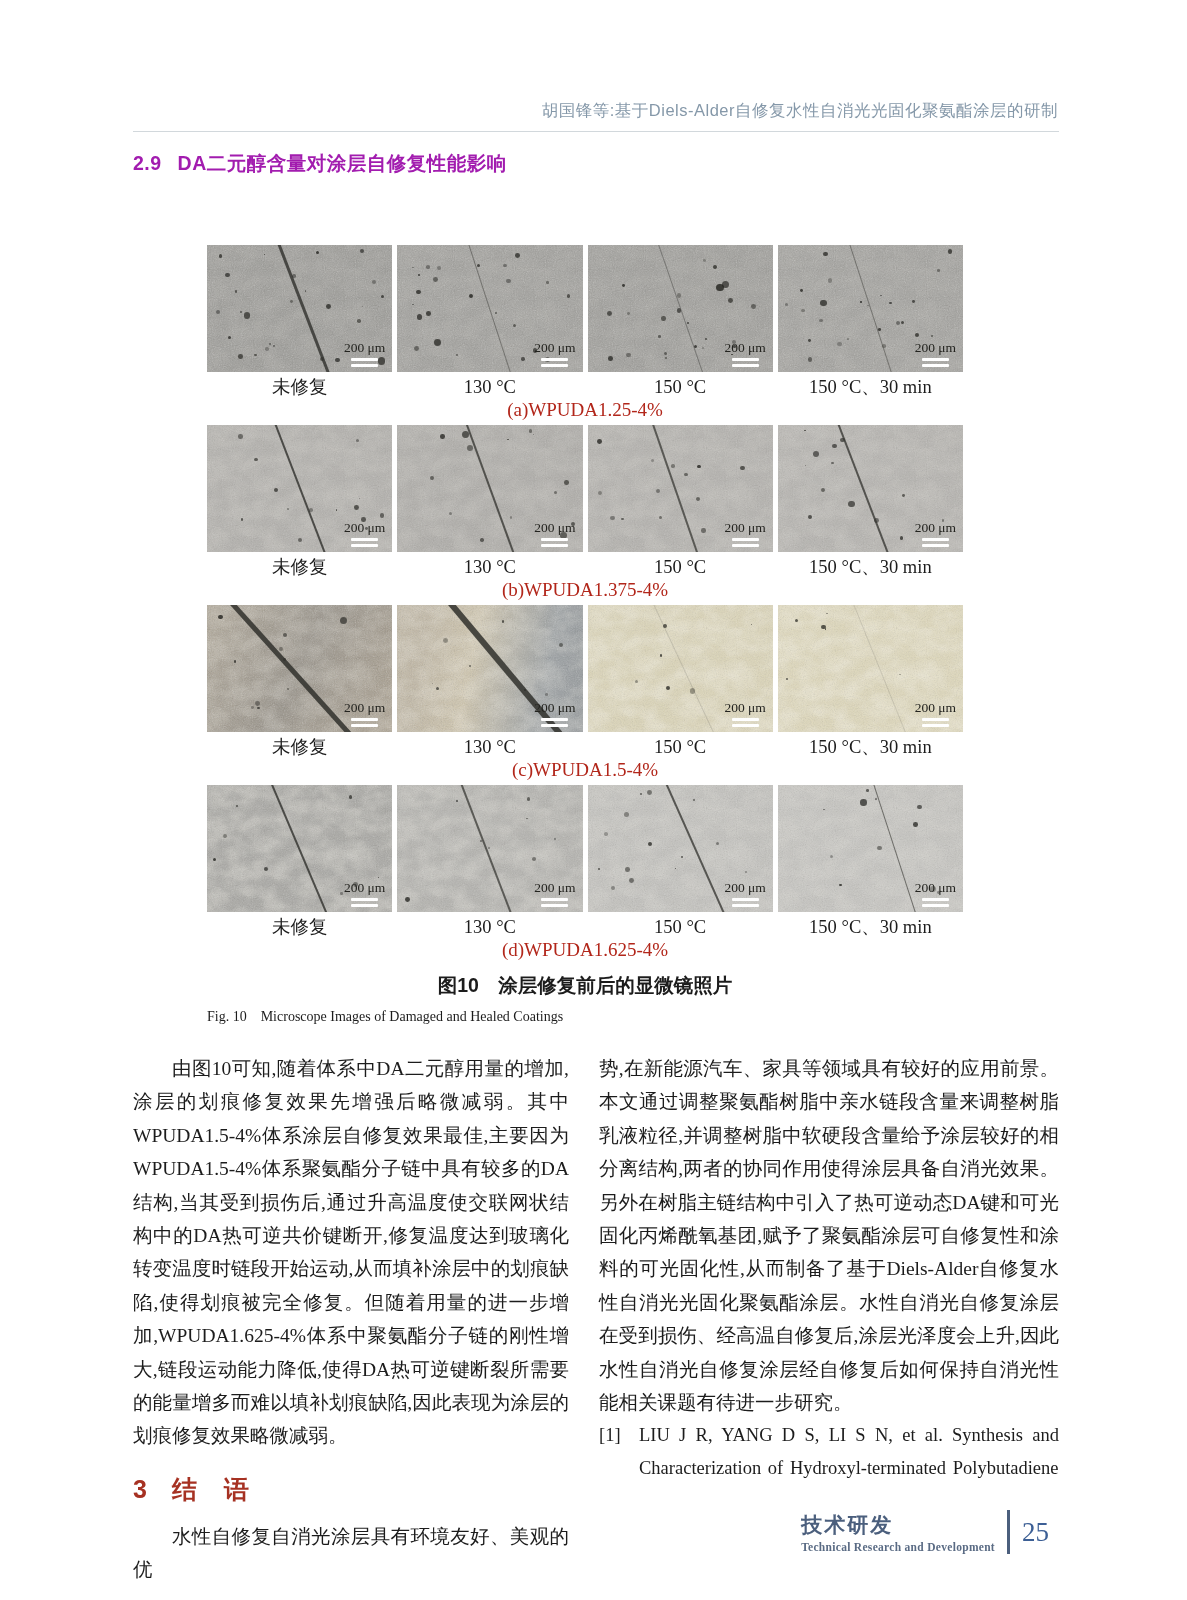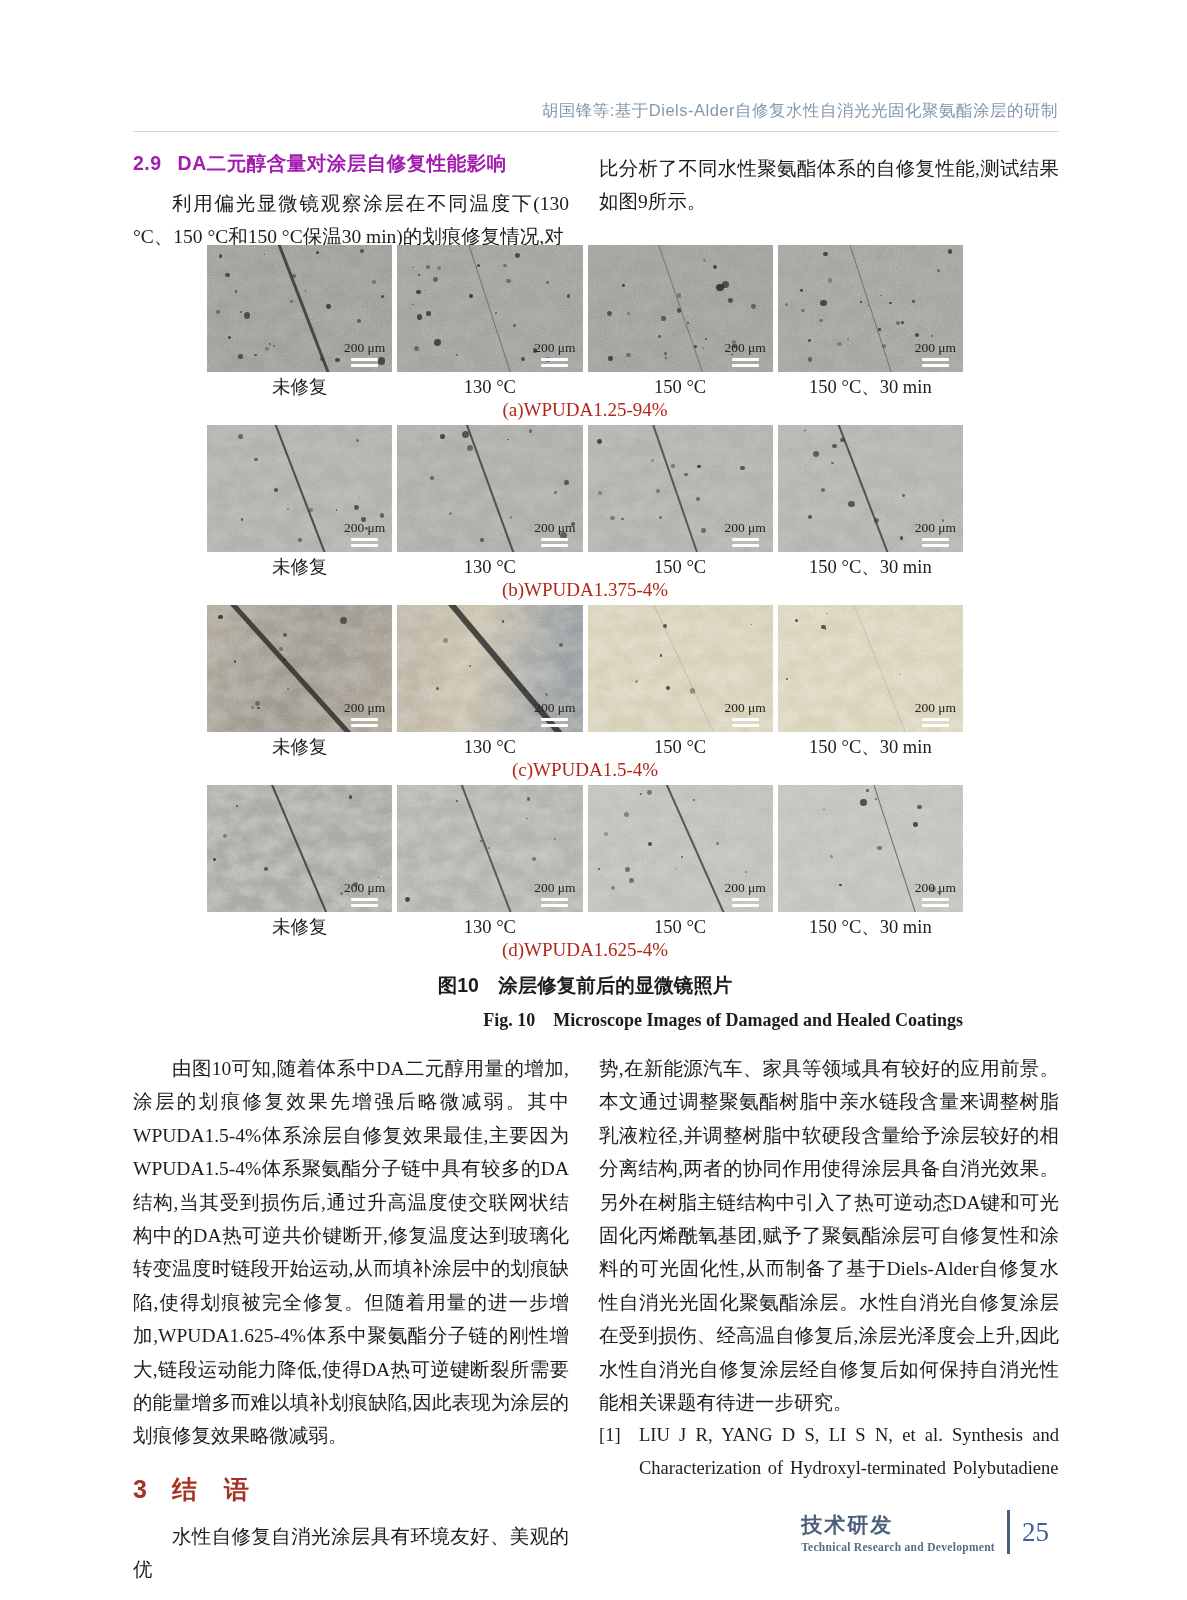--- a/index.html
+++ b/index.html
@@ -31,21 +31,21 @@
   .scratch.long{top:-55%;height:210%;}
   .speck{position:absolute;border-radius:50%;background:#20201c;}
   .scalebar{position:absolute;right:7px;bottom:5px;text-align:center;color:#23231f;
     font-size:13.5px;line-height:1.05;}
   .scalebar i{display:block;width:27px;height:3px;background:#ffffff;margin:3px auto 0 auto;border-radius:1px;}
   .label-row{display:grid;grid-template-columns:repeat(4,1fr);gap:5px;margin-top:4px;
     font-size:18.5px;line-height:23px;text-align:center;}
   .row-caption{text-align:center;font-size:19px;line-height:20px;color:#b2261a;margin:1px 0 5px 0;}
   .fig-cap-zh{text-align:center;font-family:"Liberation Sans","DejaVu Sans",sans-serif;
     font-weight:bold;font-size:19.5px;margin-top:12px;}
-  .fig-cap-en{text-align:right;font-weight:bold;font-size:18px;margin-top:9px;}
+  .fig-cap-en{text-align:left;font-weight:normal;font-size:14px;margin-top:9px;}
 
   
   .body-cols{position:absolute;top:1038px;left:133px;width:926px;display:flex;gap:30px;}
   h3.sec3{margin:20px 0 14px 0;font-family:"Liberation Sans","DejaVu Sans",sans-serif;
     font-size:25px;font-weight:bold;color:#a63122;letter-spacing:1px;}
   h3.sec3 .num{margin-right:24px;}
   .ref-title{text-align:center;font-family:"Liberation Sans","DejaVu Sans",sans-serif;
     font-weight:bold;font-size:19.5px;margin:8px 0 10px 0;}
   .ref-item{font-size:18.5px;line-height:33px;padding-left:40px;text-align:justify;word-spacing:2px;}
   .ref-label{display:inline-block;width:40px;margin-left:-40px;}
@@ -87,24 +87,20 @@
 <div class="page">
 
   <div class="running-title">胡国锋等:基于Diels-Alder自修复水性自消光光固化聚氨酯涂层的研制</div>
   <div class="header-rule"></div>
 
   <div class="intro">
     <div class="col-l">
       <h2 class="sec">
         <span class="num">2.9</span><span>DA二元醇含量对涂层自修复性能影响</span>
       </h2>
-      <p class="body indent">利用偏光显微镜观察涂层在不同温度下(130 °C、150 °C和150 °C保温30 min)的划痕修复情况,对</p>
-    </div>
-    <div class="col-r">
-      <p class="body" style="margin-top:2px">比分析了不同水性聚氨酯体系的自修复性能,测试结果如图9所示。</p>
     </div>
   </div>
 
   <div class="figure">
     <div>
         <div class="tile-grid">
           <div class="tile" style="background: rgb(155, 154, 150);">
             <svg class="tex">
               <rect width="100%" height="100%" filter="url(#blotchF)" opacity="0.18"></rect>
               <rect width="100%" height="100%" filter="url(#grainF)" opacity="0.5"></rect>
@@ -234,21 +230,21 @@
             <div class="scratch" style="left: calc(50% - 0.7px); width: 1.4px; opacity: 0.45; transform: rotate(-18deg);"></div>
             <div class="scalebar"><span>200 μm</span><i></i><i></i></div>
           </div>
         </div>
         <div class="label-row">
           <span>未修复</span>
           <span>130 °C</span>
           <span>150 °C</span>
           <span>150 °C、30 min</span>
         </div>
-        <div class="row-caption">(a)WPUDA1.25-94%</div>
+        <div class="row-caption">(a)WPUDA1.25-4%</div>
         <div class="tile-grid">
           <div class="tile" style="background: rgb(177, 175, 171);">
             <svg class="tex">
               <rect width="100%" height="100%" filter="url(#blotchF)" opacity="0.28"></rect>
               <rect width="100%" height="100%" filter="url(#grainF)" opacity="0.38"></rect>
             </svg>
             <i class="speck" style="width: 1.50058px; height: 1.50058px; left: 81.8295%; top: 57.3221%; opacity: 0.39;"></i>
             <i class="speck" style="width: 3.5935px; height: 3.5935px; left: 25.5666%; top: 25.8093%; opacity: 0.61;"></i>
             <i class="speck" style="width: 1.6874px; height: 1.6874px; left: 43.425%; top: 65.4372%; opacity: 0.36;"></i>
             <i class="speck" style="width: 4.43296px; height: 4.43296px; left: 16.8729%; top: 7.44867%; opacity: 0.5;"></i>

